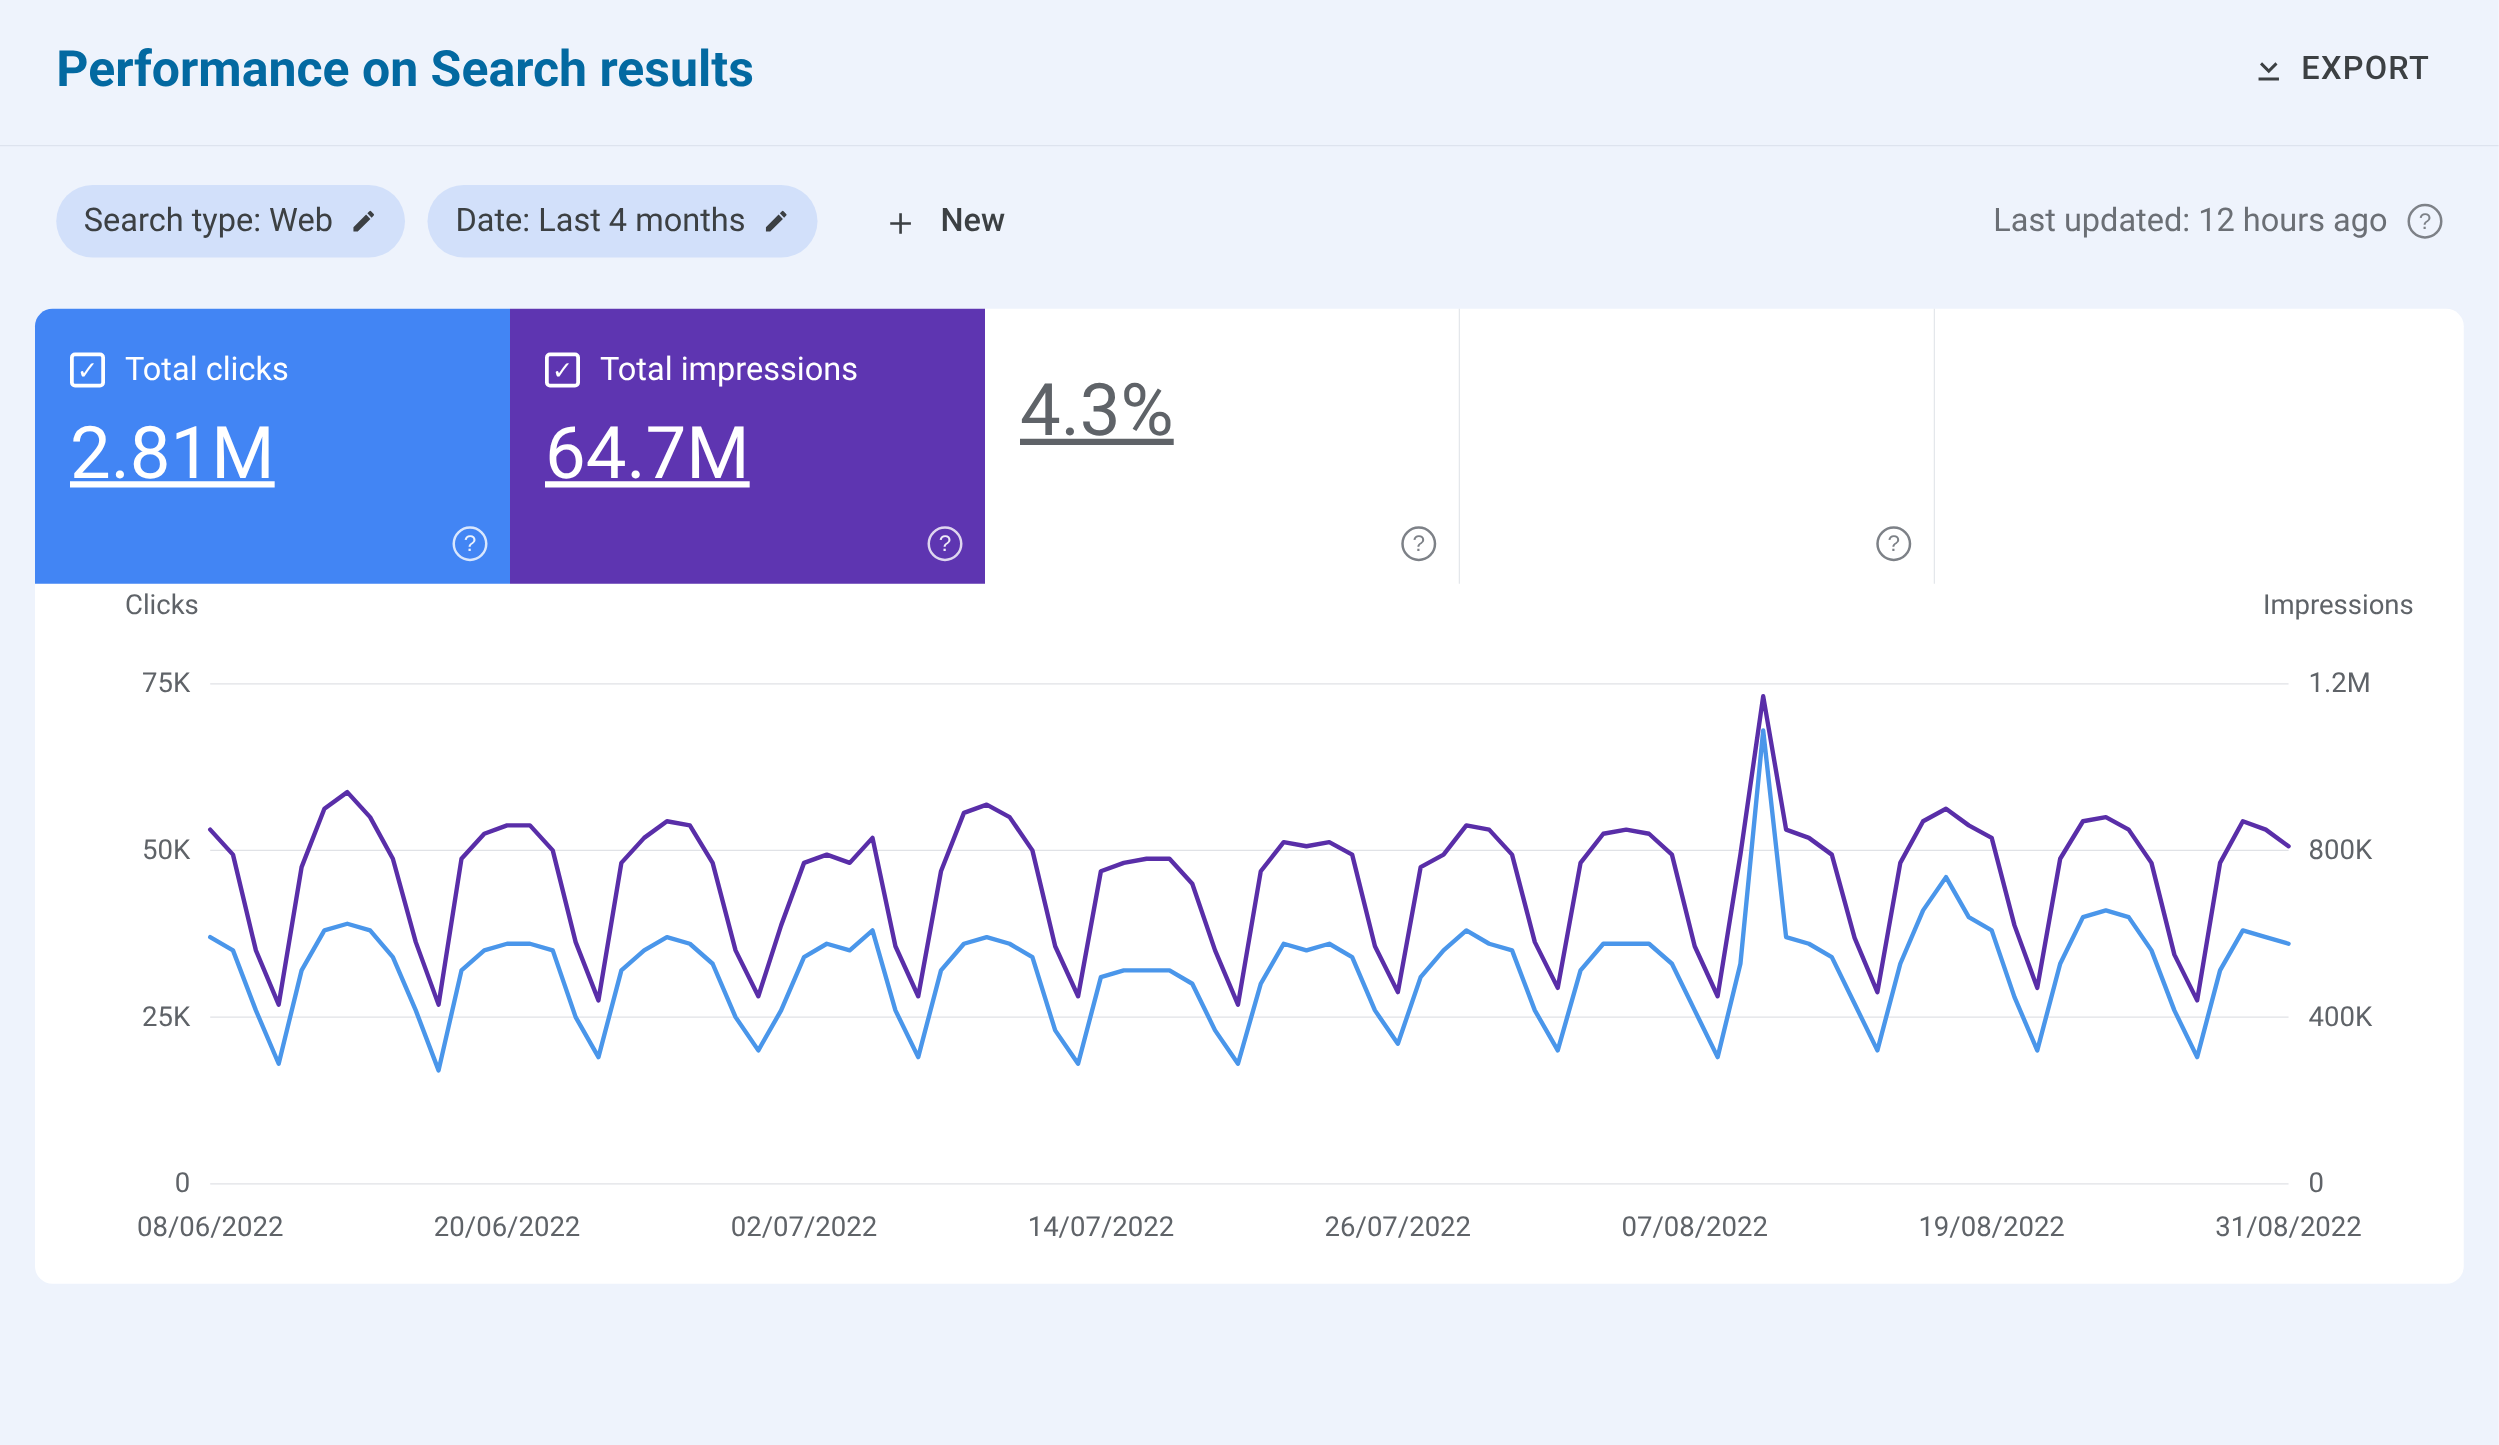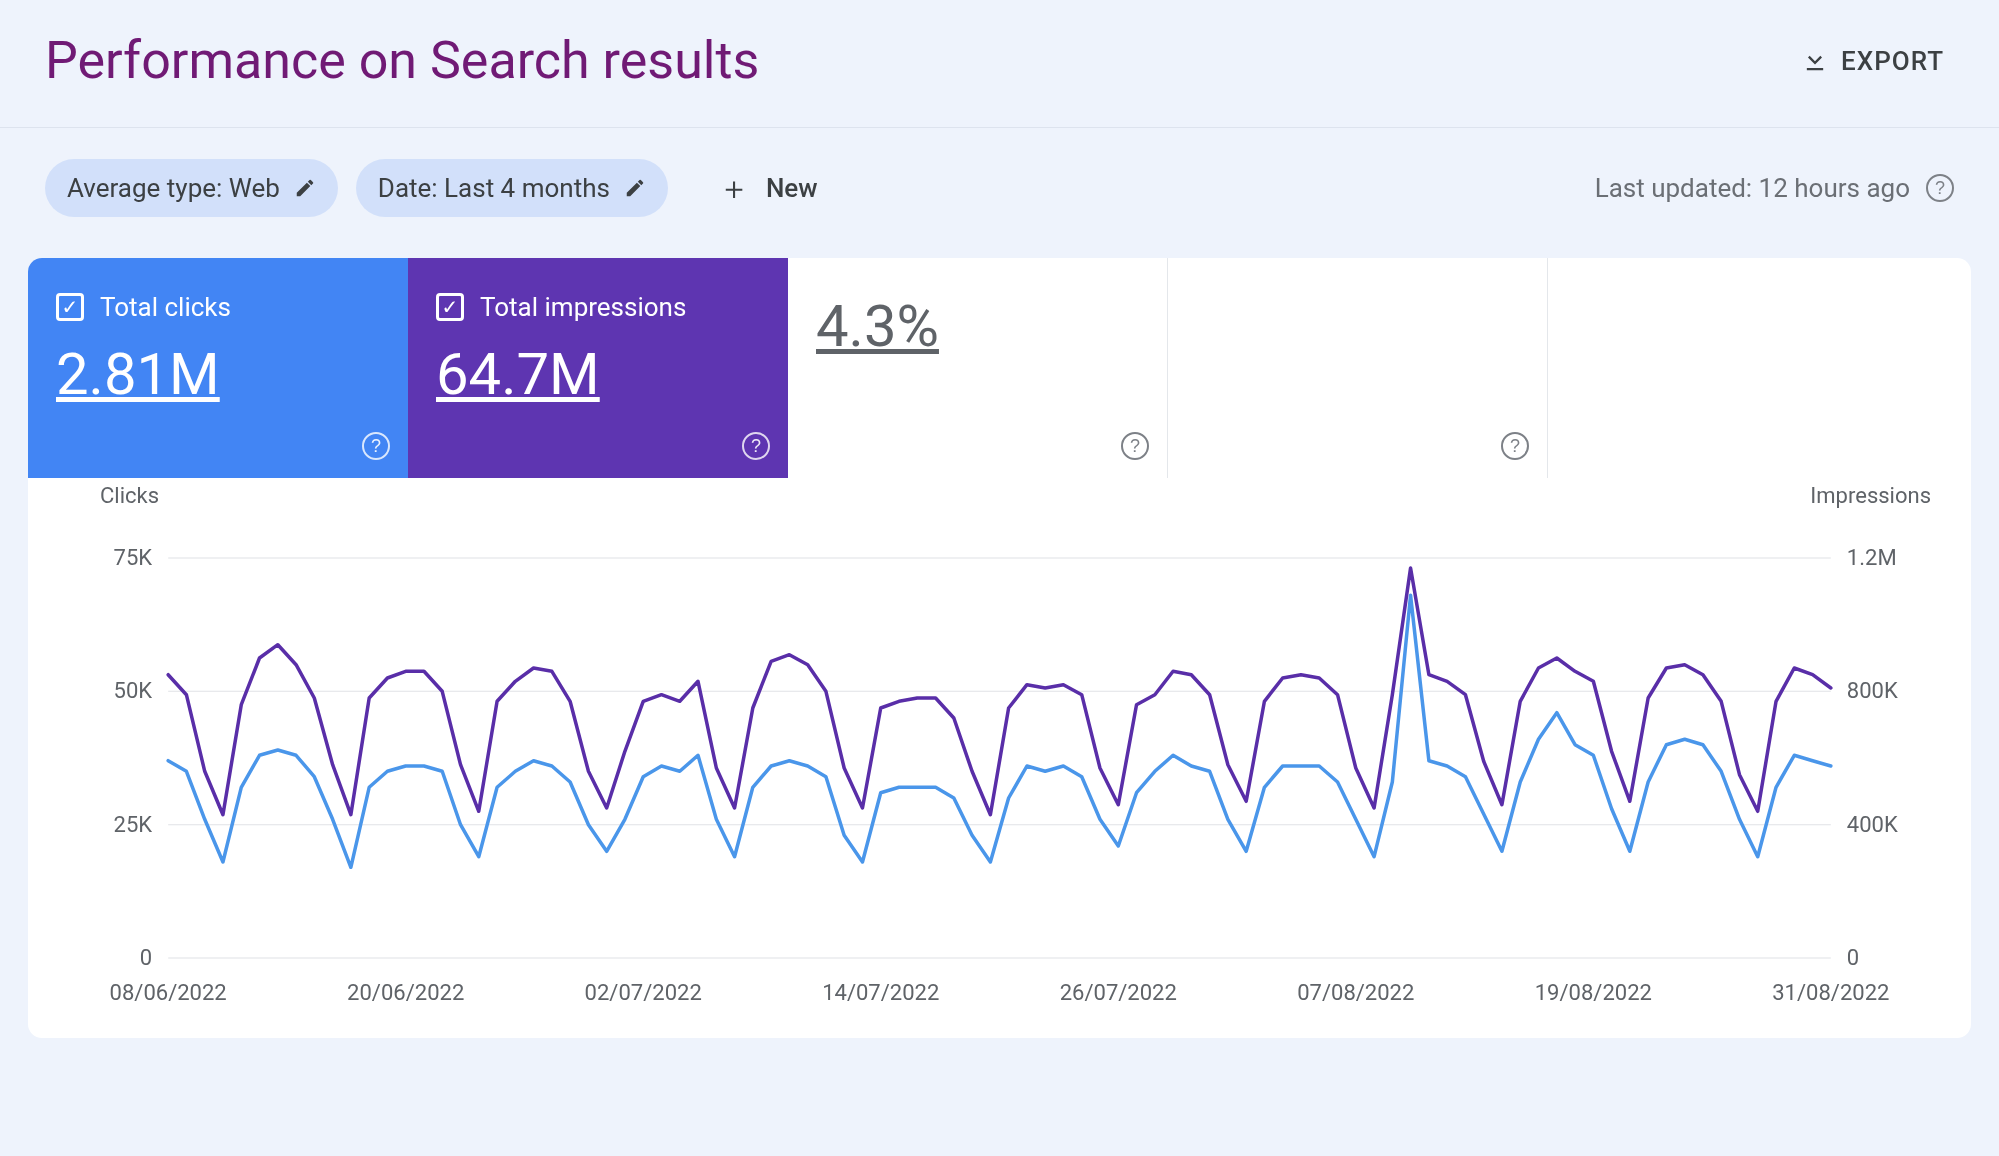--- a/index.html
+++ b/index.html
@@ -10,23 +10,23 @@
     color: #3c4043;
   }
   .header {
     display: flex;
     justify-content: space-between;
     align-items: center;
     padding: 30px 45px 36px 45px;
     border-bottom: 1px solid #dde3ee;
   }
   .page-title {
-    font-size: 52px;
-    font-weight: 400;
-    color: #701a75;
+    font-size: 40px;
+    font-weight: 700;
+    color: #0369a1;
   }
   .export-btn {
     display: flex;
     align-items: center;
     gap: 12px;
     cursor: pointer;
     padding: 10px;
   }
   .export-label {
     font-size: 26px;
@@ -115,21 +115,21 @@
   .metric-tile.clicks .title-row,
   .metric-tile.impr  .title-row { color: #fff; }
   .metric-tile.inactive .title-row { color: #5f6368; }
   .metric-tile .value {
     font-size: 58px;
     font-weight: 400;
     text-decoration: underline;
   }
   .metric-tile.clicks .value,
   .metric-tile.impr  .value { color: #fff; }
-  .metric-tile.inactive .value { color: #5f6368; }
+  .metric-tile.inactive .value { color: #5f6368; margin-top: 14px; }
   .checkbox {
     width: 28px; height: 28px;
     border: 3px solid currentColor;
     border-radius: 4px;
     display: inline-flex;
     align-items: center;
     justify-content: center;
     font-size: 20px;
   }
   .metric-tile .tile-help {
@@ -167,21 +167,21 @@
   <div class="export-btn">
     <svg class="dl-icon" viewBox="0 0 24 24">
         <path fill="#3c4043" d="M5 20h14v-2H5v2zM12 2v10.17l4.59-4.58L18 9l-6 6-6-6 1.41-1.41L12 12.17V2h0z"></path>
       </svg>
     <span class="export-label">EXPORT</span>
   </div>
 </div>
 
 <div class="filters-row">
   <div class="chip">
-    <span>Average type: Web</span>
+    <span>Search type: Web</span>
     <svg class="pencil-icon" viewBox="0 0 24 24">
         <path fill="#3c4043" d="M3 17.25V21h3.75L17.81 9.94l-3.75-3.75L3 17.25zM20.71 7.04a1 1 0 0 0 0-1.41l-2.34-2.34a1 1 0 0 0-1.41 0l-1.83 1.83 3.75 3.75 1.83-1.83z"></path>
       </svg>
   </div>
   <div class="chip">
     <span>Date: Last 4 months</span>
     <svg class="pencil-icon" viewBox="0 0 24 24">
         <path fill="#3c4043" d="M3 17.25V21h3.75L17.81 9.94l-3.75-3.75L3 17.25zM20.71 7.04a1 1 0 0 0 0-1.41l-2.34-2.34a1 1 0 0 0-1.41 0l-1.83 1.83 3.75 3.75 1.83-1.83z"></path>
       </svg>
   </div>

